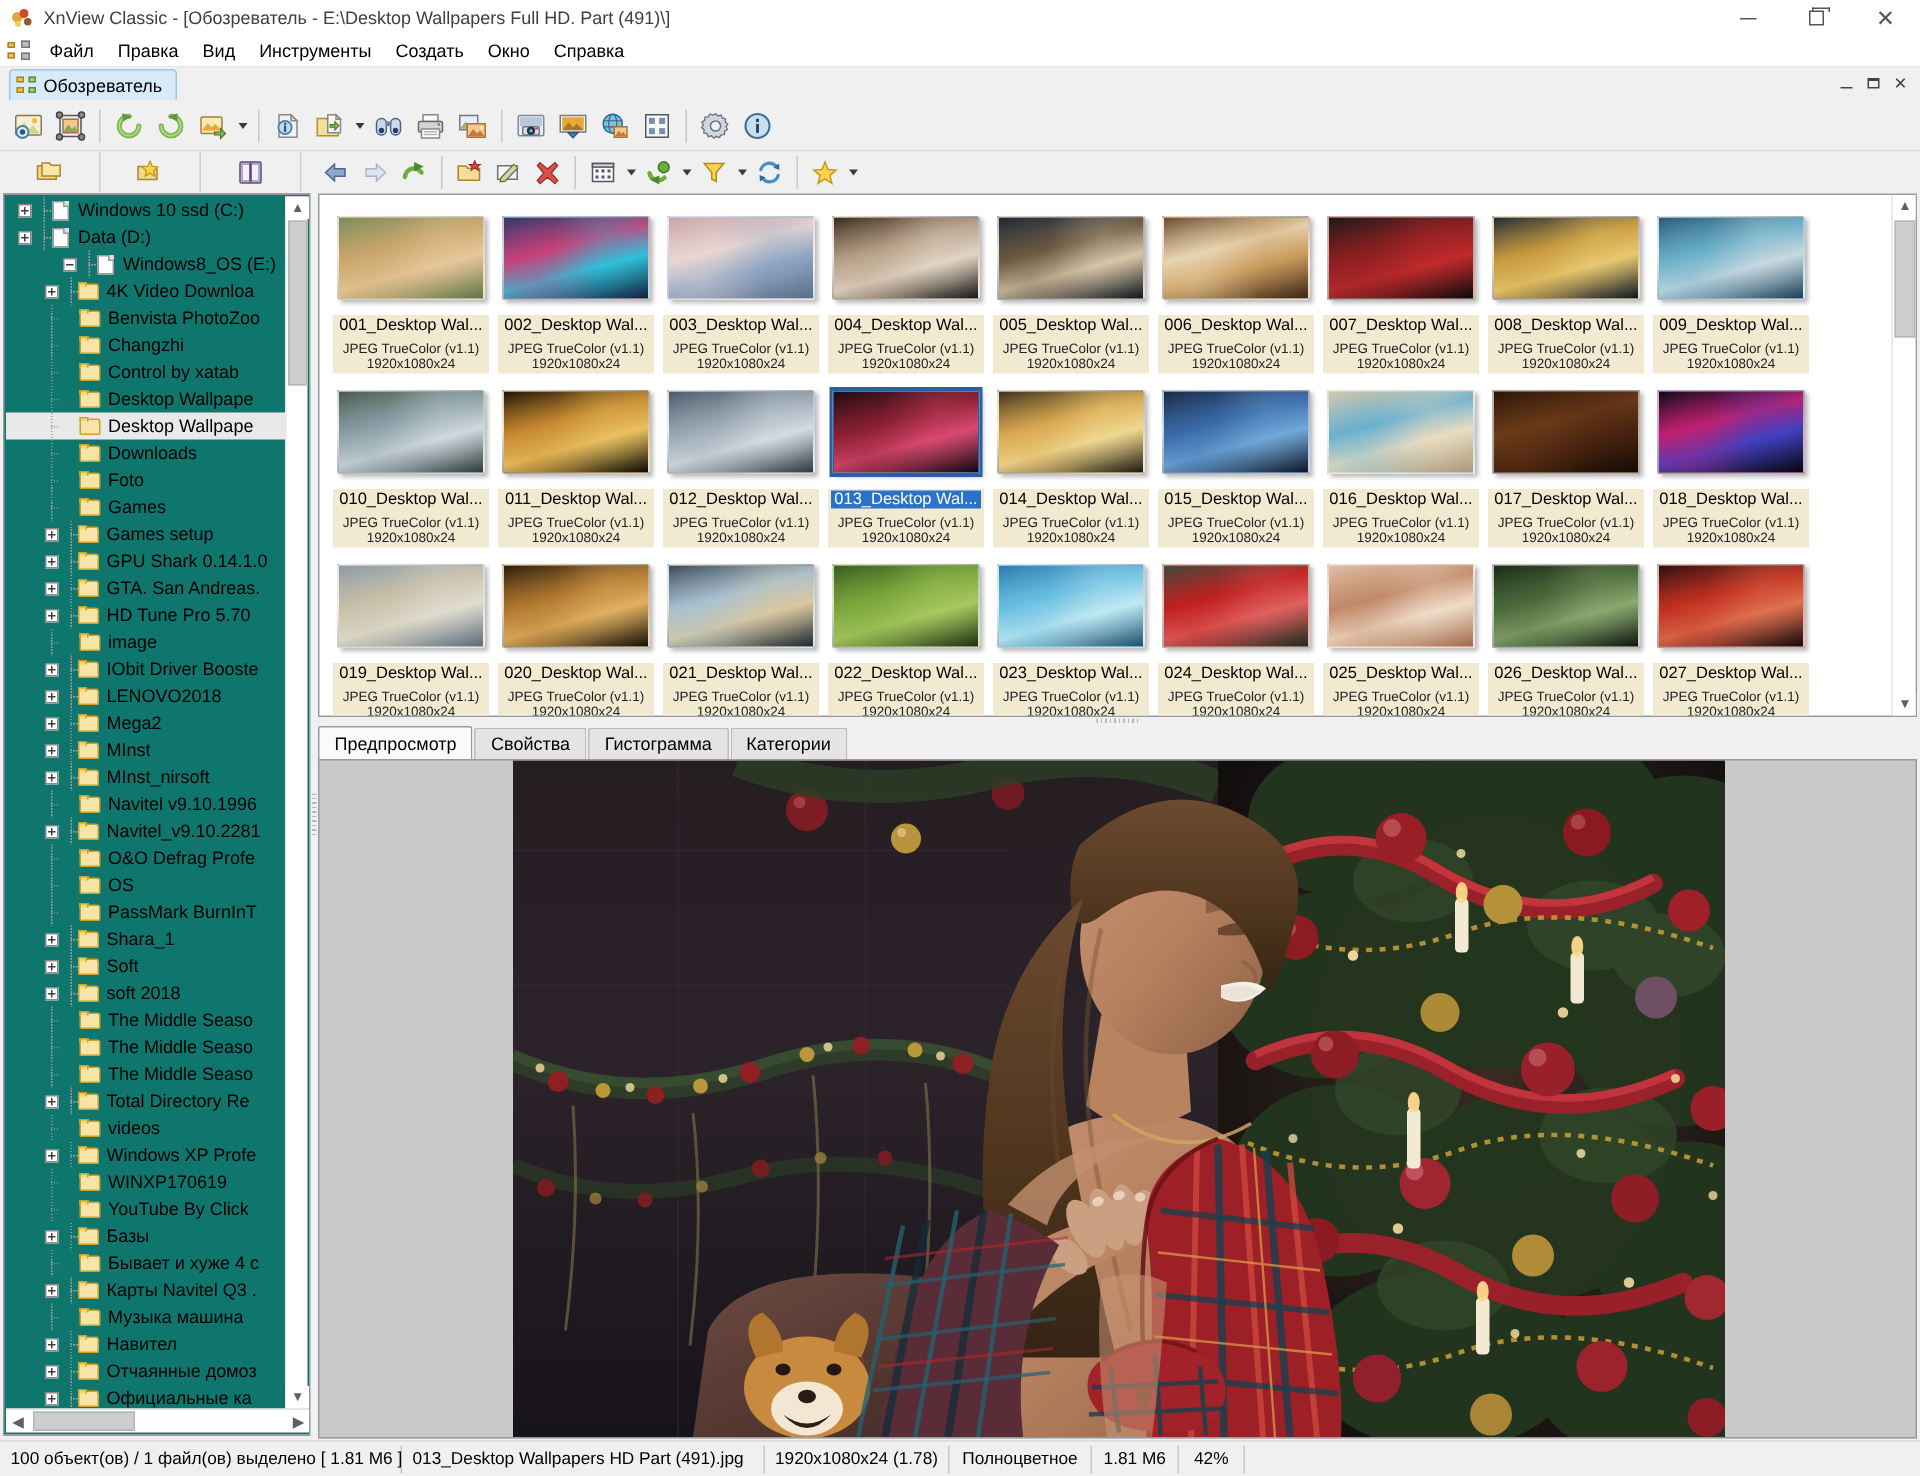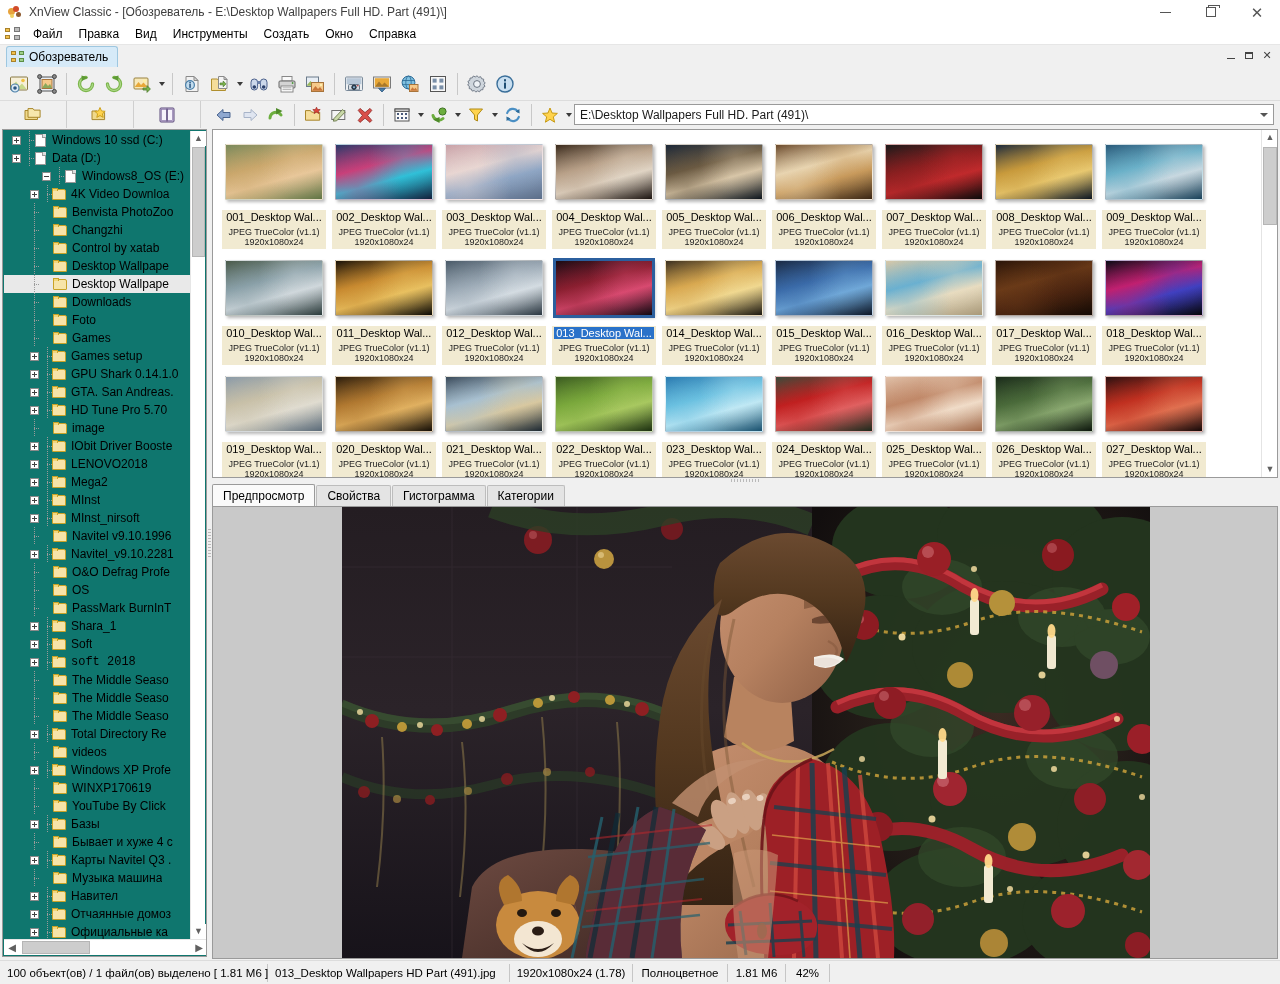--- a/index.html
+++ b/index.html
@@ -571,26 +571,20 @@
 
     <div class="tbtn2">
       <svg class="ico-sm" viewBox="0 0 18 18">
         <polygon points="9,2 11,7 16.4,7.4 12.3,10.9 13.6,16.2 9,13.3 4.4,16.2 5.7,10.9 1.6,7.4 7,7" fill="#ffd34d" stroke="#c79a12" stroke-width="1"></polygon>
       </svg>
     </div>
     <div class="tcaret">
         <i class="caret"></i>
       </div>
 
-    <div class="addrbar">
-      <span class="atext">E:\Desktop Wallpapers Full HD. Part (491)\</span>
-      <span class="addr-arrow">
-          <i></i>
-        </span>
-    </div>
   </div>
 
   <div class="treepanel">
     <div class="tree-scroll" id="treeScroll">
         <div class="tnode" style="padding-left: 8px;">
           <span class="expander plus"></span>
           <span class="dotline" style="width: 5px;"></span>
           <span class="drive-ico">
             <i class="db"></i>
             <i class="dc"></i>
@@ -829,21 +823,21 @@
         </div>
         <div class="tnode" style="padding-left: 26px;">
           <span class="expander plus"></span>
           <span class="dotline" style="width: 5px;"></span>
           <span class="folder-ico">
             <i class="fb"></i>
             <i class="ft"></i>
           </span>
           <span class="tlabel">Soft</span>
         </div>
-        <div class="tnode" style="padding-left: 26px; font-family: Liberation Mono, monospace;">
+        <div class="tnode" style="padding-left: 26px;">
           <span class="expander plus"></span>
           <span class="dotline" style="width: 5px;"></span>
           <span class="folder-ico">
             <i class="fb"></i>
             <i class="ft"></i>
           </span>
           <span class="tlabel">soft 2018</span>
         </div>
         <div class="tnode" style="padding-left: 26px;">
           <span class="dotline" style="width: 19px;"></span>

